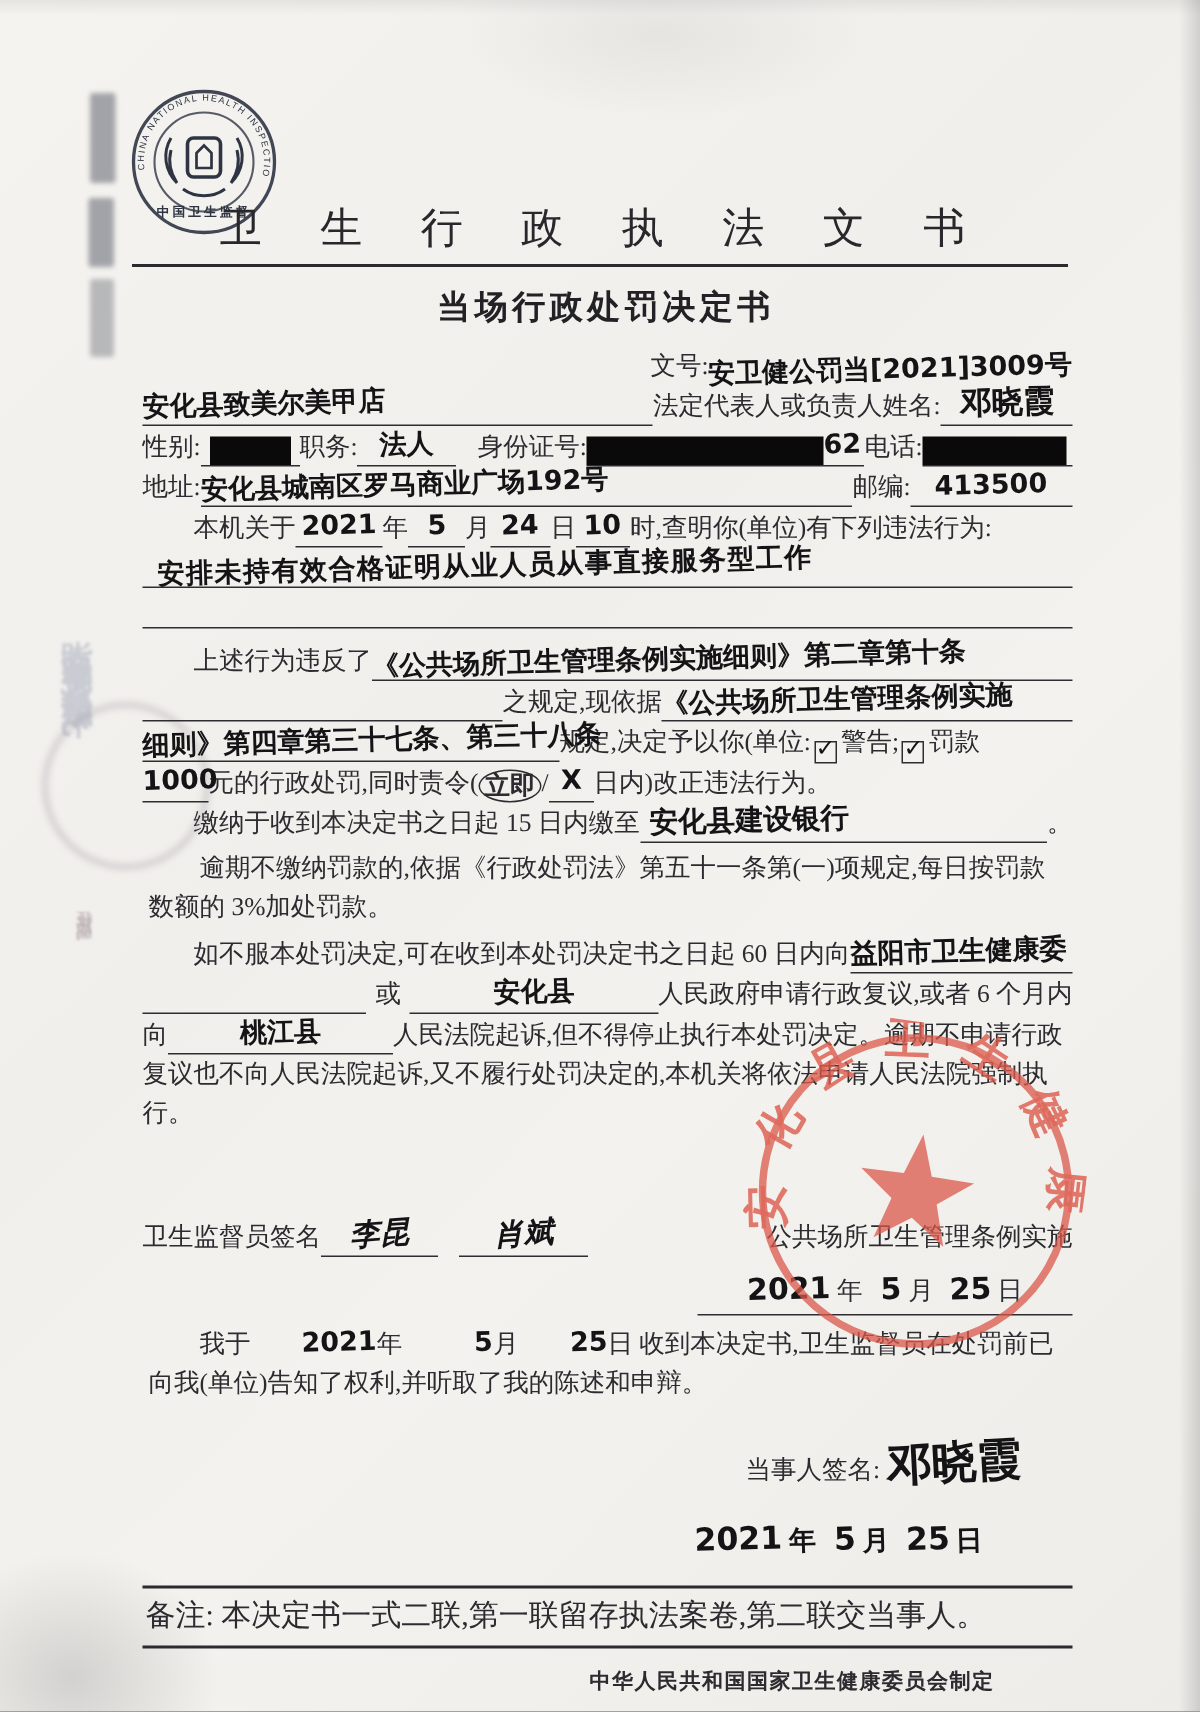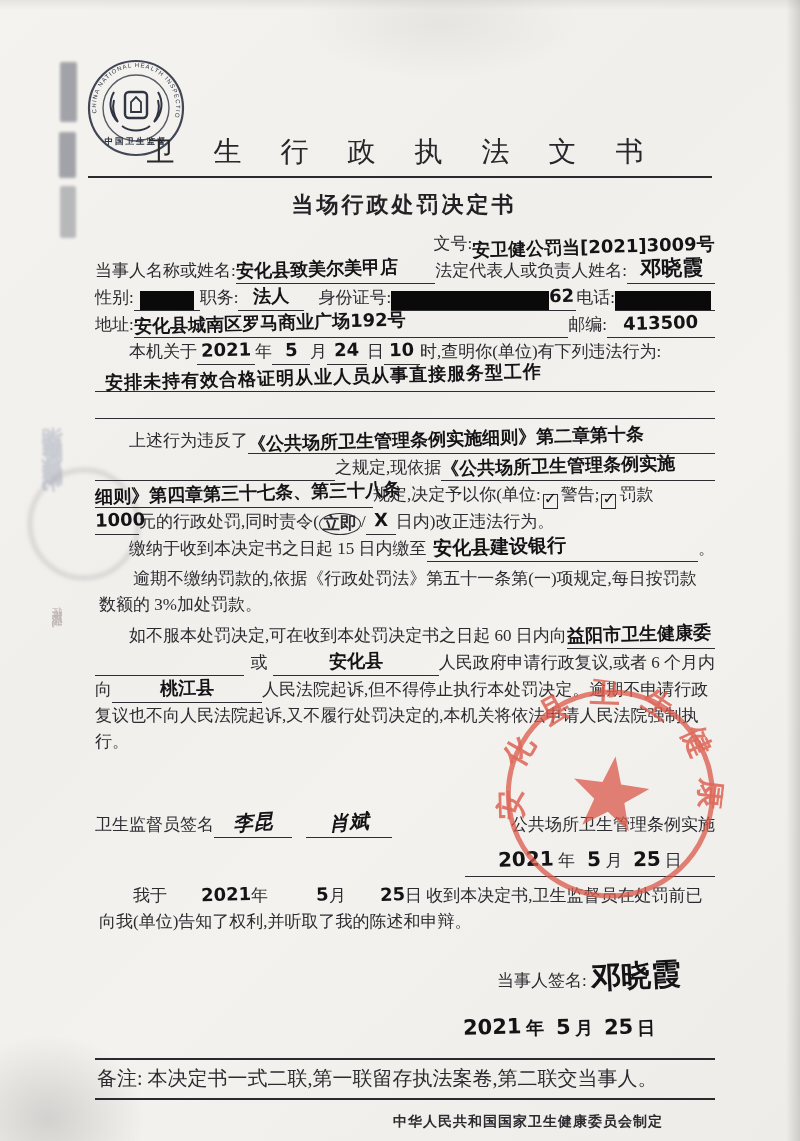--- a/index.html
+++ b/index.html
@@ -94,21 +94,20 @@
   <div class="subtitle">当场行政处罚决定书</div>
 
   <div class="content">
 
     <div class="row" style="justify-content:flex-end;">
       <span class="lbl">文号:</span>
       <span class="hw">安卫健公罚当[2021]3009号</span>
     </div>
 
     <div class="row">
-      <span class="lbl">当事人名称或姓名:</span>
       <span class="u grow" style="text-align:left;"><span class="hw">安化县致美尔美甲店</span></span>
       <span class="lbl">法定代表人或负责人姓名:</span>
       <span class="u" style="width:88px;text-align:center;"><span class="hw" style="font-size:21px;">邓晓霞</span></span>
     </div>
 
     <div class="row">
       <span class="lbl">性别:</span>
       <span class="u" style="width:66px;text-align:center;"><span class="redact" style="width:54px;"></span></span>
       <span class="lbl">职务:</span>
       <span class="u" style="width:66px;text-align:center;"><span class="hw">法人</span></span>

